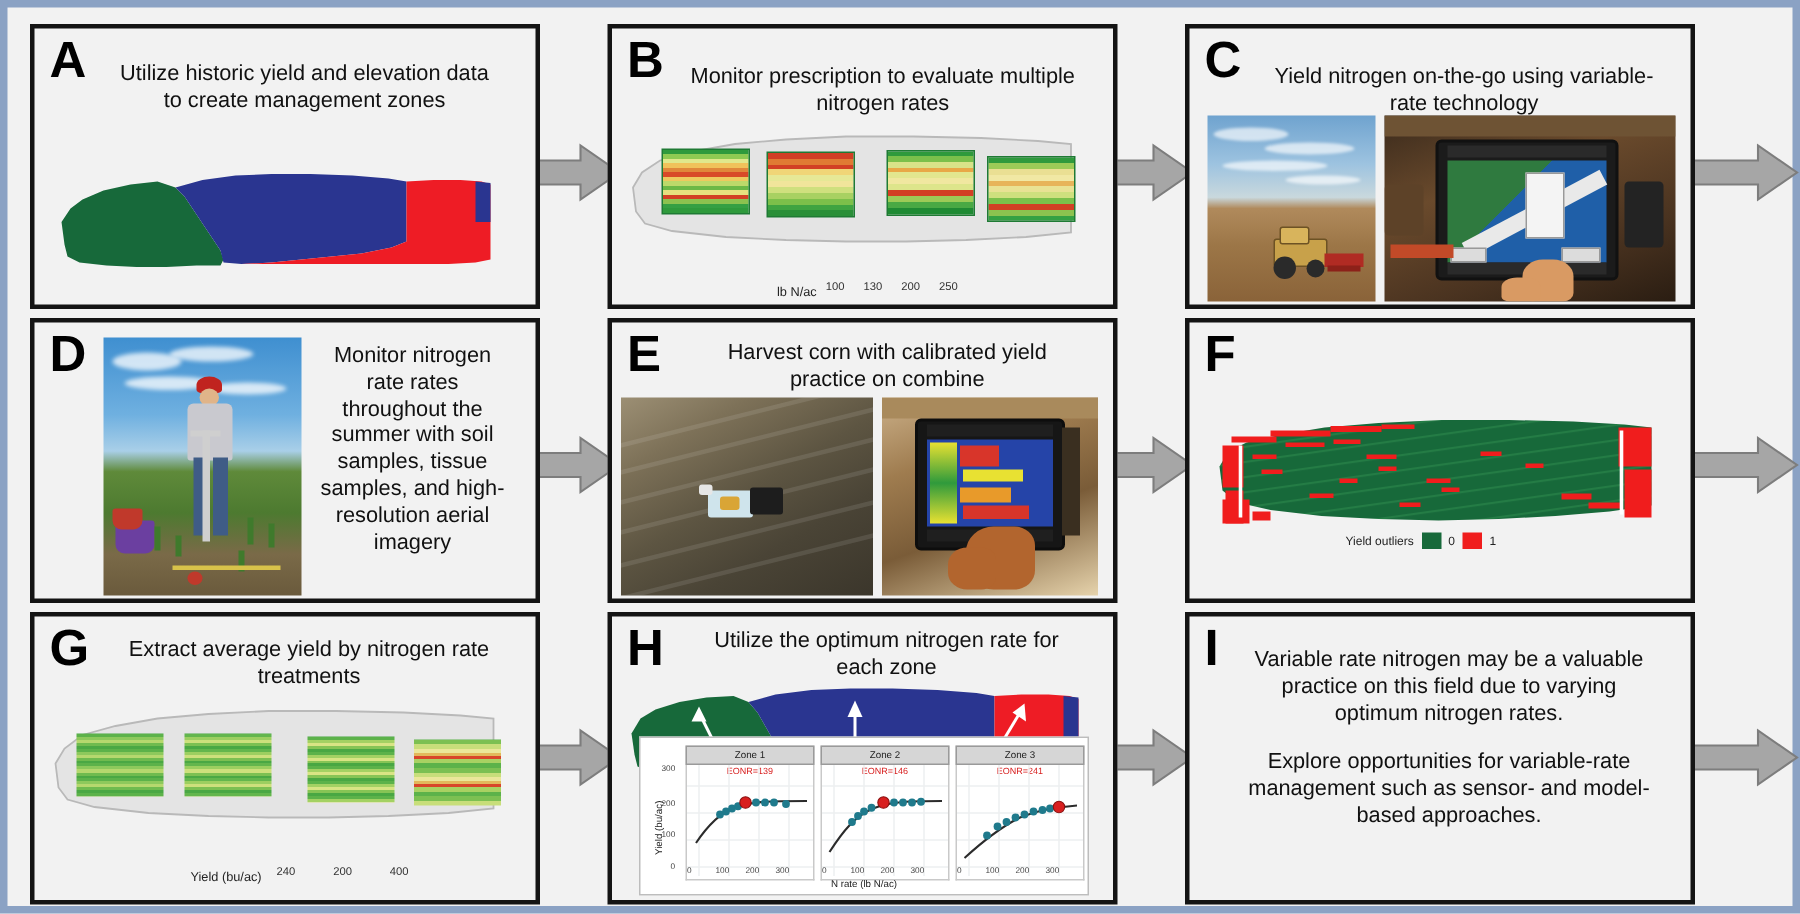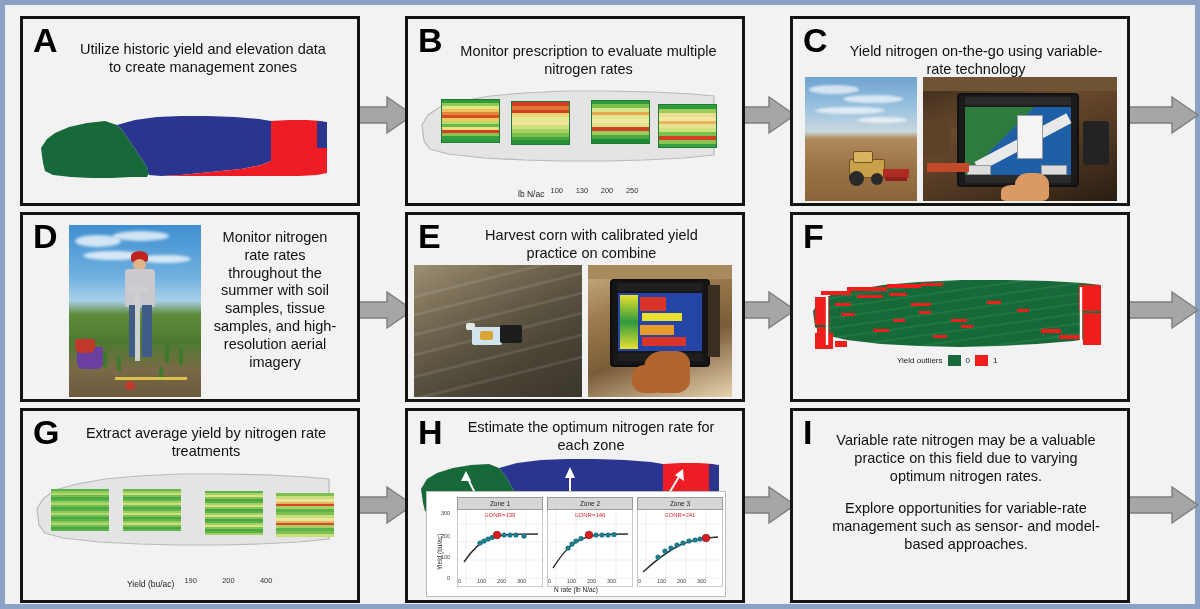--- a/index.html
+++ b/index.html
@@ -367,31 +367,31 @@
     </div>
     <div style="position:absolute;left:28px;top:78px;width:58px;height:42px;background:repeating-linear-gradient(180deg,#5cb24a 0 2px,#8dc95c 2px 4px,#b5d86e 4px 6px,#6fbb4f 6px 8px,#4aa844 8px 10px);"></div>
     <div style="position:absolute;left:100px;top:78px;width:58px;height:42px;background:repeating-linear-gradient(180deg,#63b64d 0 2px,#9ccf60 2px 4px,#cde07c 4px 6px,#7cc052 6px 8px,#4aa844 8px 10px);"></div>
     <div style="position:absolute;left:182px;top:80px;width:58px;height:44px;background:repeating-linear-gradient(180deg,#5cb24a 0 2px,#a3d163 2px 4px,#d8e484 4px 6px,#86c455 6px 8px,#49a743 8px 10px);"></div>
     <div style="position:absolute;left:253px;top:82px;width:58px;height:44px;background:repeating-linear-gradient(180deg,#7cc052 0 3px,#c8de7a 3px 6px,#ebe79a 6px 9px,#e2b85c 9px 11px,#d8452a 11px 13px,#a8d162 13px 16px,#5cb24a 16px 19px);"></div>
     <div class="legend" style="left:104px;top:164px;">
       <span class="lbl">Yield (bu/ac)</span>
       <span>
         <span class="cbar y"></span>
         <span class="cticks" style="padding:0 4px;">
-          <span>190</span>
+          <span>240</span>
           <span>200</span>
           <span>400</span>
         </span>
       </span>
     </div>
   </div>
 
   <div class="panel" style="left:395px;top:398px;width:340px;height:195px;">
     <div class="letter">H</div>
-    <div class="ttl" style="left:54px;top:8px;width:258px;">Estimate the optimum nitrogen rate for each zone</div>
+    <div class="ttl" style="left:54px;top:8px;width:258px;">Utilize the optimum nitrogen rate for each zone</div>
     <div class="fieldwrap" style="left:5px;top:40px;">
       <svg width="330" height="90" viewBox="0 0 330 90">
         <path d="M10,52 L8,38 L14,28 L24,22 L40,17 L58,14 L76,13 L86,17 L92,24 L96,31 L100,38 L104,45 L108,52 L110,60 L108,66 L92,67 L74,68 L56,68 L38,67 L22,64 L12,60 Z" fill="#17693a"></path>
         <path d="M86,17 L104,12 L128,9 L154,8 L182,8 L212,9 L238,11 L250,13 L250,52 L238,56 L218,60 L198,63 L178,65 L156,66 L134,67 L120,67 L110,60 L108,52 L104,45 L96,31 L92,24 Z" fill="#2a3590"></path>
         <path d="M250,13 L268,12 L286,12 L300,13 L306,15 L306,64 L296,66 L276,67 L256,67 L236,67 L216,67 L196,67 L176,67 L156,66 L178,65 L198,63 L218,60 L238,56 L250,52 Z" fill="#ee1c25"></path>
         <path d="M296,13 L306,14 L306,42 L296,42 Z" fill="#2a3590"></path>
       </svg>
     </div>
 
     <div class="arrowpt" style="left:50px;top:58px;">

